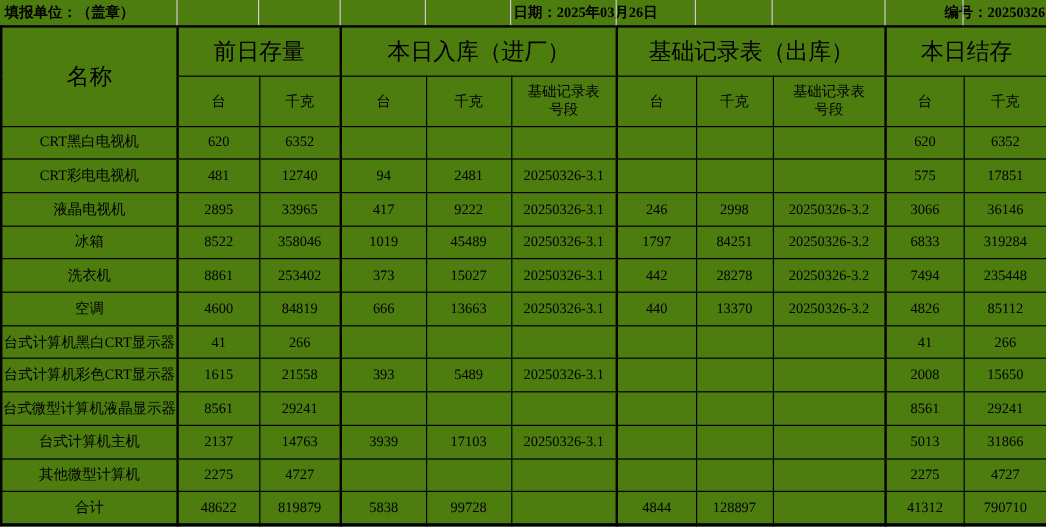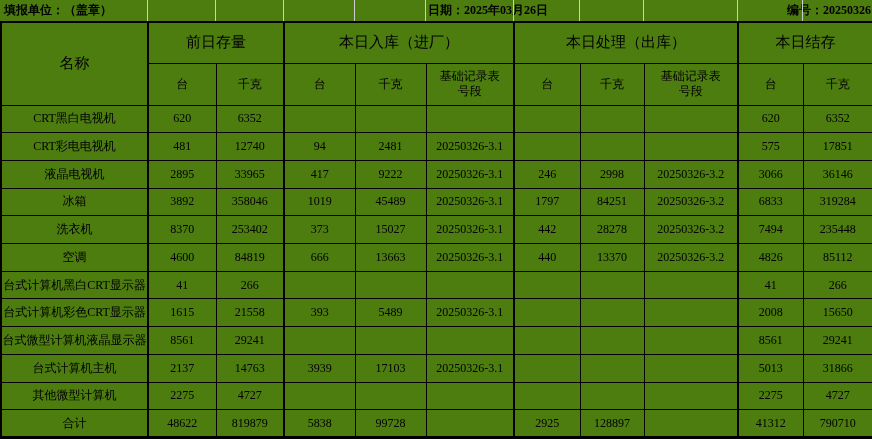--- a/index.html
+++ b/index.html
@@ -52,21 +52,21 @@
   .report th, .report td {
     border: 1px solid #000;
     text-align: center;
     vertical-align: middle;
     padding: 0;
     font-weight: normal;
     font-size: 12px;
     overflow: hidden;
     white-space: nowrap;
   }
-  .report th.group { font-size: 15px; height: 41px; }
+  .report th.group { font-size: 19px; height: 41px; }
   .report tr.subhead th { height: 42px; white-space: pre-line; line-height: 1.25; }
   .report tbody tr { height: 27px; }
   .gs { border-left: 2px solid #000 !important; }
   .report td.name-cell { font-size: 12px; }
 </style>
 </head>
 <body>
 
 <div class="sheet">
 
@@ -98,21 +98,21 @@
         <col style="width:64px">
         <col style="width:94px">
       <col style="width:65px">
         <col style="width:70px">
     </colgroup>
     <thead>
       <tr>
         <th class="group" rowspan="2">名称</th>
         <th class="group gs" colspan="2">前日存量</th>
         <th class="group gs" colspan="3">本日入库（进厂）</th>
-        <th class="group gs" colspan="3">本日处理（出库）</th>
+        <th class="group gs" colspan="3">基础记录表（出库）</th>
         <th class="group gs" colspan="2">本日结存</th>
       </tr>
       <tr class="subhead">
         <th class="gs">台</th>
         <th>千克</th>
         <th class="gs">台</th>
         <th>千克</th>
         <th>基础记录表
 号段</th>
         <th class="gs">台</th>
@@ -158,34 +158,34 @@
           <td>9222</td>
           <td>20250326-3.1</td>
           <td class="gs">246</td>
           <td>2998</td>
           <td>20250326-3.2</td>
           <td class="gs">3066</td>
           <td>36146</td>
         </tr>
         <tr>
           <td class="name-cell">冰箱</td>
-          <td class="gs">3892</td>
+          <td class="gs">8522</td>
           <td>358046</td>
           <td class="gs">1019</td>
           <td>45489</td>
           <td>20250326-3.1</td>
           <td class="gs">1797</td>
           <td>84251</td>
           <td>20250326-3.2</td>
           <td class="gs">6833</td>
           <td>319284</td>
         </tr>
         <tr>
           <td class="name-cell">洗衣机</td>
-          <td class="gs">8370</td>
+          <td class="gs">8861</td>
           <td>253402</td>
           <td class="gs">373</td>
           <td>15027</td>
           <td>20250326-3.1</td>
           <td class="gs">442</td>
           <td>28278</td>
           <td>20250326-3.2</td>
           <td class="gs">7494</td>
           <td>235448</td>
         </tr>
@@ -267,21 +267,21 @@
           <td class="gs">2275</td>
           <td>4727</td>
         </tr>
         <tr>
           <td class="name-cell">合计</td>
           <td class="gs">48622</td>
           <td>819879</td>
           <td class="gs">5838</td>
           <td>99728</td>
           <td></td>
-          <td class="gs">2925</td>
+          <td class="gs">4844</td>
           <td>128897</td>
           <td></td>
           <td class="gs">41312</td>
           <td>790710</td>
         </tr>
       </tbody>
   </table>
 
 </div>
 

